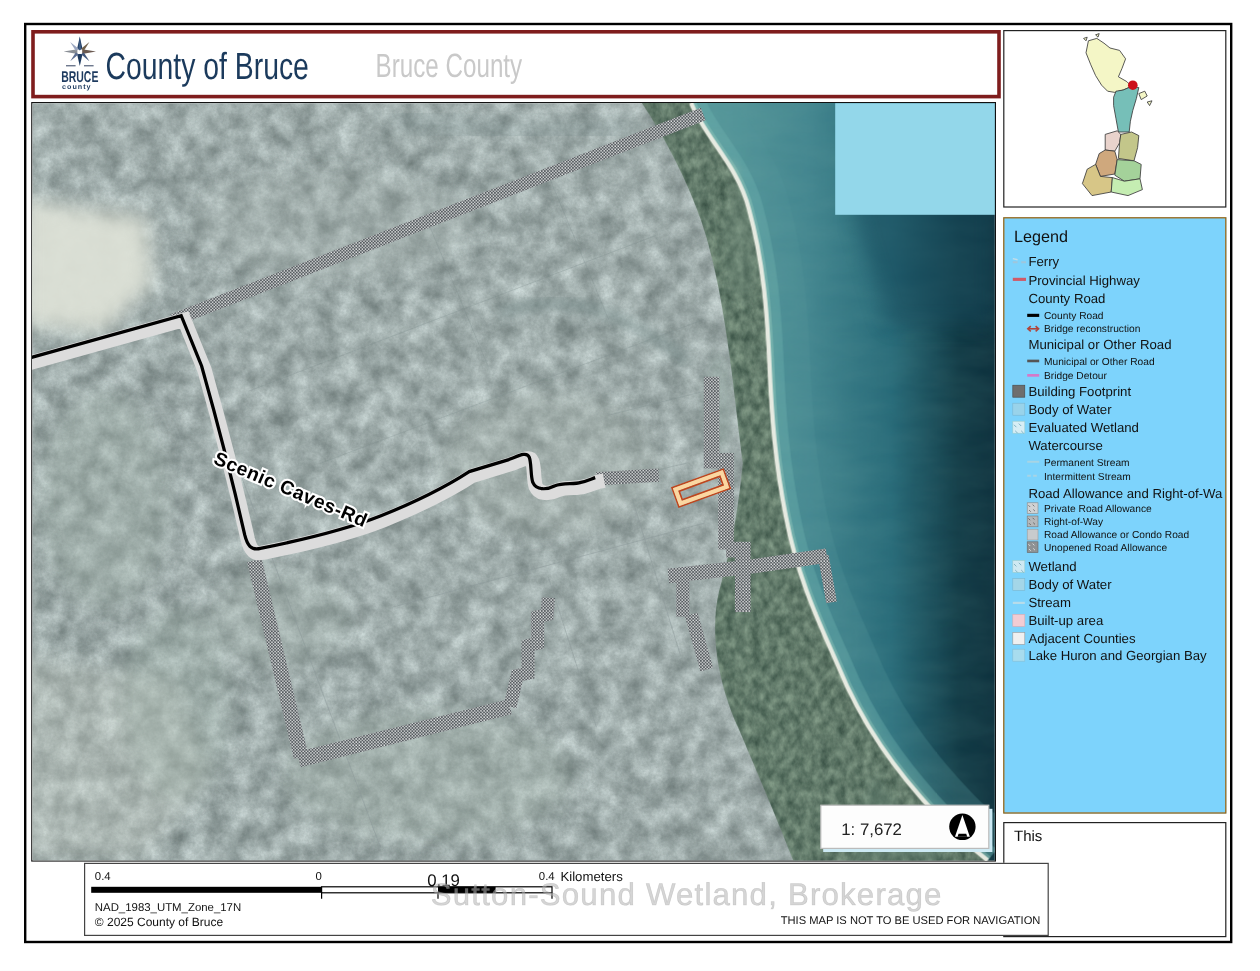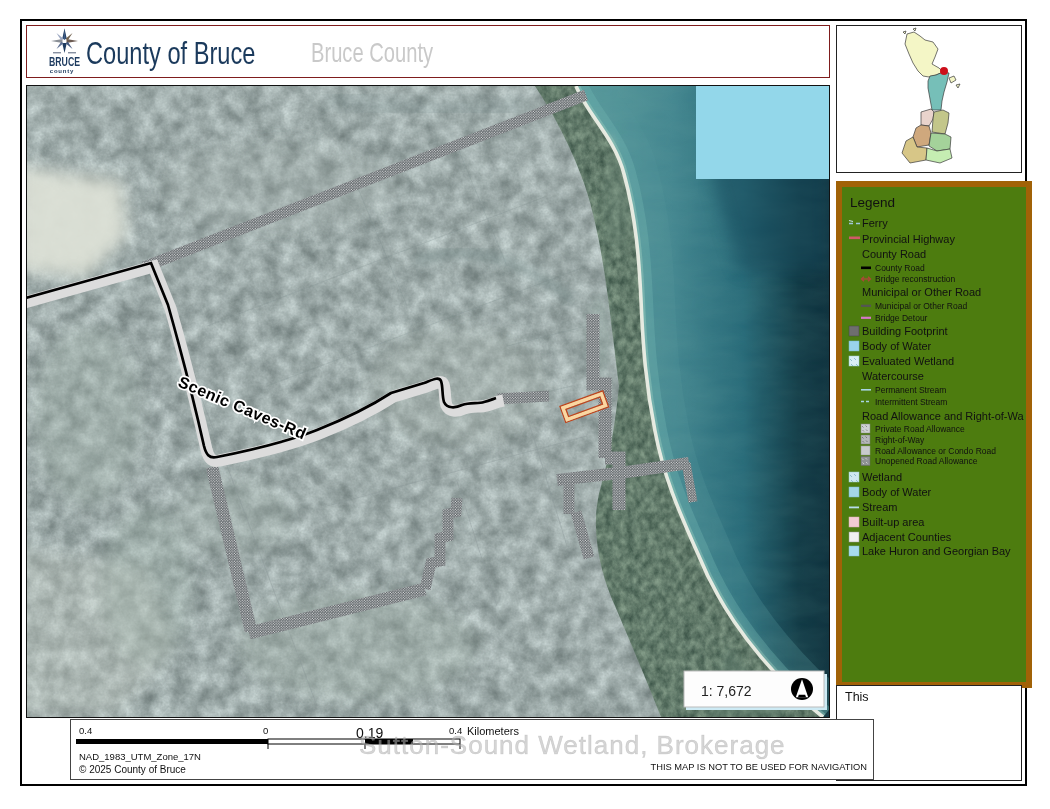--- a/index.html
+++ b/index.html
@@ -1,22 +1,22 @@
 <!DOCTYPE html>
 <html><head>
 <meta charset="utf-8">
 <style>
   html,body{margin:0;padding:0;background:#fff;}
   body{width:1050px;height:809px;position:relative;font-family:"Liberation Sans",sans-serif;overflow:hidden;}
   .abs{position:absolute;}
   #outer{left:20px;top:19px;width:1003px;height:763px;border:2px solid #000;}
-  #header{left:26px;top:25px;width:802px;height:51px;border:1px solid #7f1d1d;background:#fff;text-decoration:underline;}
+  #header{left:26px;top:25px;width:802px;height:51px;border:3px solid #7f1d1d;background:#fff;text-decoration:underline;}
   #mapframe{left:26px;top:85px;width:802px;height:631px;border:1px solid #111;overflow:hidden;}
   #inset{left:836px;top:25px;width:184px;height:146px;border:1px solid #222;background:#fff;}
-  #legend{left:836px;top:181px;width:184px;height:495px;border:6px solid #a16207;background:#4d7c0f;}
+  #legend{left:836px;top:181px;width:184px;height:495px;border:1px solid #a16207;background:#7dd3fc;}
   #notes{left:836px;top:685px;width:184px;height:94px;border:1px solid #222;background:#fff;}
   #binfo{left:26px;top:719px;width:802px;height:59px;border:1px solid #444;background:#fff;margin-left:44px;}
 </style>
 </head>
 <body>
 
 <div class="abs" id="outer"></div>
 
 <div class="abs" id="header">
 

